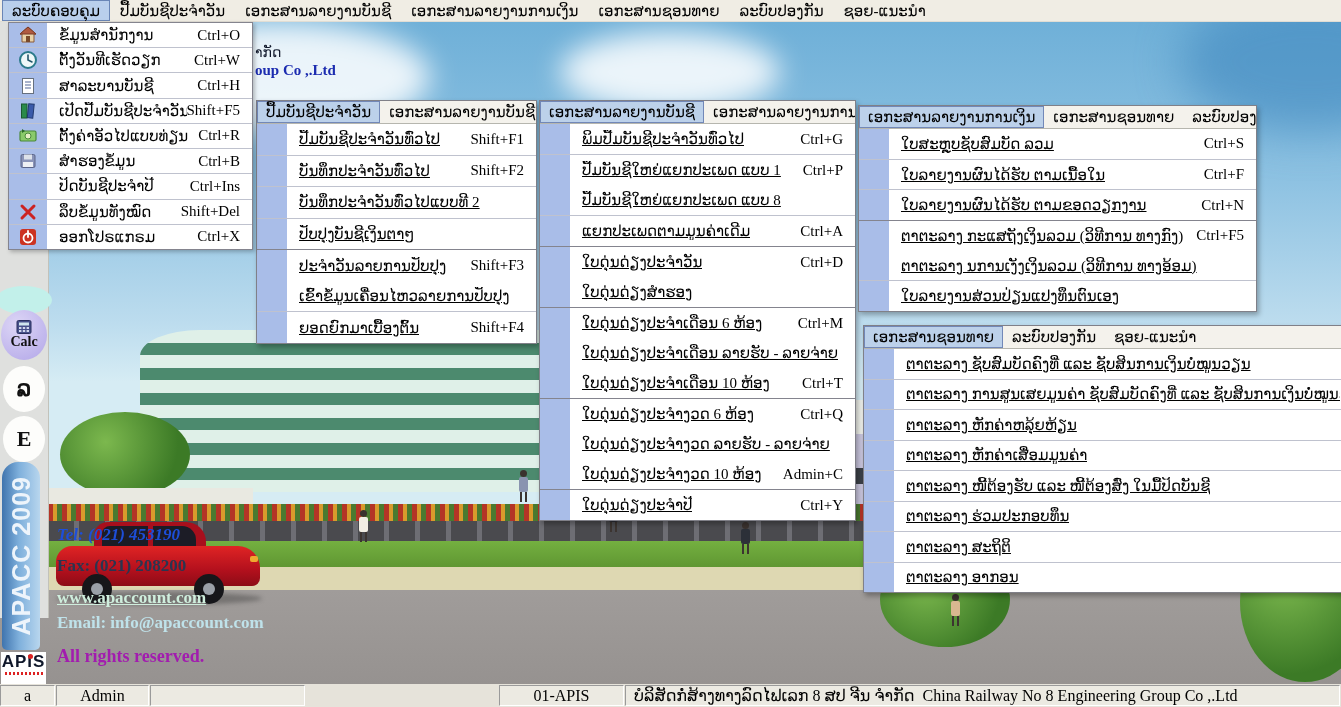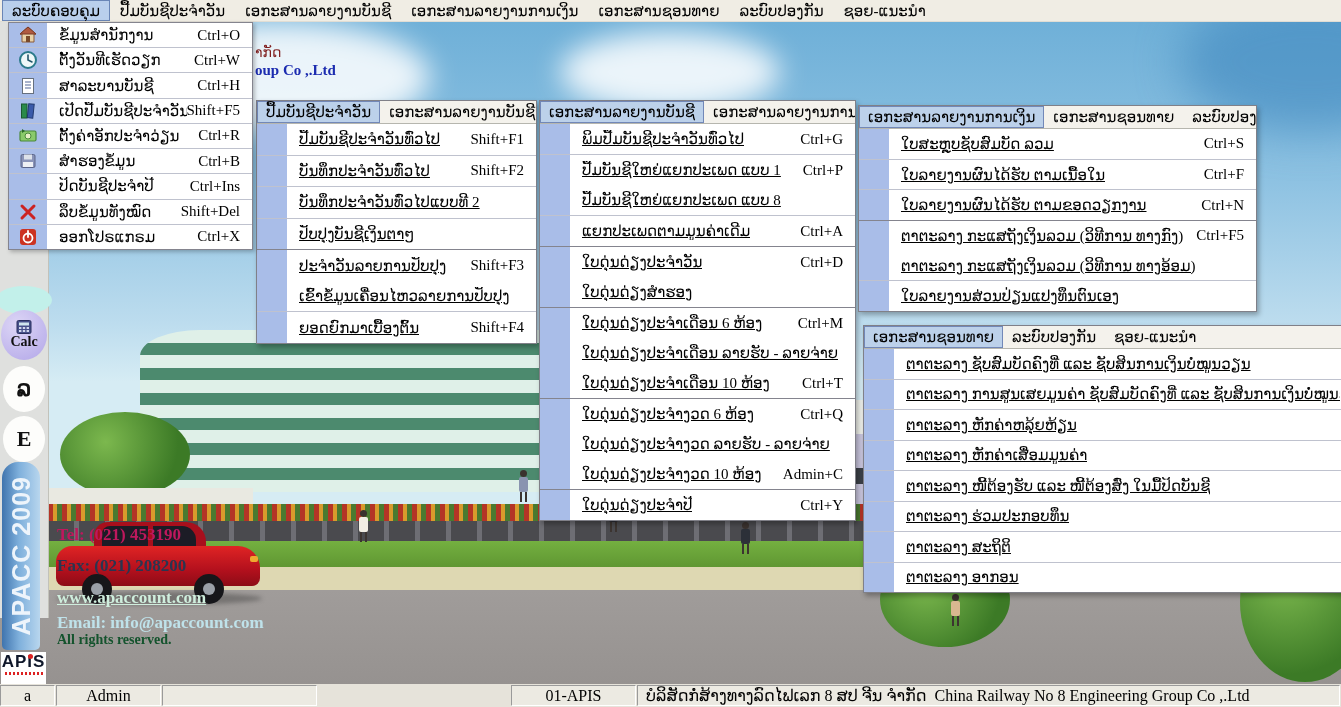--- a/index.html
+++ b/index.html
@@ -38,30 +38,30 @@
   .wheel{position:absolute;top:52px;width:30px;height:30px;border-radius:50%;background:#16161a;}
   .wheel::after{content:"";position:absolute;left:9px;top:9px;width:12px;height:12px;border-radius:50%;background:#9aa0a8;}
   
   .person{position:absolute;width:11px;}
   .ph{width:7px;height:7px;border-radius:50%;background:#3a322e;margin:0 auto;}
   .pb{width:9px;height:15px;border-radius:2px;margin:0 auto;}
   .pl{width:7px;height:10px;border-left:2px solid #3c3430;border-right:2px solid #3c3430;margin:0 auto;box-sizing:border-box;}
 
   
   .frag{position:absolute;z-index:3;white-space:nowrap;}
-  #frag-lao{left:255px;top:44px;color:#7f1d1d;font-size:14px;}
+  #frag-lao{left:255px;top:44px;color:#0f172a;font-size:14px;}
   #frag-en{left:255px;top:62px;color:#1c2cb0;font-weight:bold;font-size:15px;}
 
   
   .contact-line{position:absolute;left:57px;z-index:3;font-weight:bold;font-size:17px;white-space:nowrap;}
-  #c-tel{top:525px;color:#be185d;}
+  #c-tel{top:525px;color:#1d4ed8;font-style:italic;}
   #c-fax{top:556px;color:#2a3550;}
   #c-web{top:588px;color:#cfeedd;text-decoration:underline;}
   #c-email{top:613px;color:#bfe2ea;}
-  #c-rights{top:632px;color:#14532d;font-size:14px;}
+  #c-rights{top:646px;color:#a21caf;font-size:18px;}
 
   
   #sidebar{position:absolute;left:0;top:22px;width:48px;height:596px;background:#dfe0de;z-index:2;border-right:1px solid #c2c2ba;}
   .sb-blob{position:absolute;left:-4px;top:264px;width:56px;height:28px;border-radius:50%;background:#c2f0ea;}
   .sb-circle{position:absolute;border-radius:50%;display:flex;flex-direction:column;align-items:center;justify-content:center;cursor:pointer;}
   #btn-calc{left:1px;top:288px;width:46px;height:50px;background:radial-gradient(circle at 35% 30%,#ddd6f6,#b2a6e8);}
   #btn-calc .calc-label{font-weight:bold;font-size:14px;color:#111;}
   #btn-lao{left:3px;top:344px;width:42px;height:46px;background:#fdfdfb;font-weight:bold;font-size:22px;color:#111;}
   #btn-e{left:3px;top:394px;width:42px;height:46px;background:#fdfdfb;font-weight:bold;font-size:22px;color:#111;}
   #brand-bar{position:absolute;left:2px;top:440px;width:38px;height:188px;border-radius:16px 16px 5px 5px;
@@ -109,21 +109,21 @@
   #win-acct{left:539px;top:100px;width:317px;height:421px;}
   #win-fin{left:858px;top:105px;width:399px;height:207px;}
   #win-appendix{left:863px;top:325px;width:490px;height:268px;}
 
   
   #statusbar{position:absolute;left:0;top:684px;width:1341px;height:23px;background:#e6e3da;z-index:30;
       display:flex;align-items:stretch;}
   .sb-seg{border:1px solid;border-color:#9a9a9a #ffffff #ffffff #9a9a9a;background:#eceae2;margin:1px 1px 1px 0;
       display:flex;align-items:center;justify-content:center;font-size:16px;color:#000;overflow:hidden;white-space:pre;box-sizing:border-box;}
   #sb-a{width:55px;}
-  #sb-user{width:105px;}
+  #sb-user{width:93px;}
   #sb-empty{width:155px;}
   #sb-time{width:192px;margin-top:30px;}
   #sb-station{width:125px;}
   #sb-company{flex:1;justify-content:flex-start;padding-left:8px;}
 </style>
 </head>
 <body>
 
 <svg width="0" height="0" style="position:absolute" aria-hidden="true">
   <symbol id="sym-home" viewBox="0 0 20 20">
@@ -337,21 +337,21 @@
           <span class="mil">ເປີດປື້ມບັນຊີປະຈຳວັນ</span>
           <span class="mis">Shift+F5</span>
         </div>
 
         <div class="mi">
           <span class="mic">
             <svg class="icsvg" viewBox="0 0 20 20">
               <use href="#sym-exchange"></use>
             </svg>
           </span>
-          <span class="mil">ຕັ້ງຄ່າອັກປະຈຳວ່ຽນ</span>
+          <span class="mil">ຕັ້ງຄ່າອັວໄປແບບທ່ຽນ</span>
           <span class="mis">Ctrl+R</span>
         </div>
 
         <div class="mi">
           <span class="mic">
             <svg class="icsvg" viewBox="0 0 20 20">
               <use href="#sym-backup"></use>
             </svg>
           </span>
           <span class="mil">ສຳຮອງຂໍ້ມູນ</span>
@@ -558,21 +558,21 @@
             <span class="mil">ໃບລາຍງານຜົນໄດ້ຮັບ ຕາມຂອດວຽກງານ</span>
             <span class="mis">Ctrl+N</span>
           </div>
 
           <div class="mi div-none">
             <span class="mil">ຕາຕະລາງ ກະແສຖັງເງິນລວມ (ວິທີການ ທາງກົງ)</span>
             <span class="mis">Ctrl+F5</span>
           </div>
 
           <div class="mi">
-            <span class="mil">ຕາຕະລາງ ກະແສຖັງເງິນລວມ (ວິທີການ ທາງອ້ອມ)</span>
+            <span class="mil">ຕາຕະລາງ ນການເງັງເງິນລວມ (ວິທີການ ທາງອ້ອມ)</span>
             <span class="mis"></span>
           </div>
 
           <div class="mi">
             <span class="mil">ໃບລາຍງານສ່ວນປ່ຽນແປງທຶນຕົນເອງ</span>
             <span class="mis"></span>
           </div>
         </div>
     </div>
   </div>

